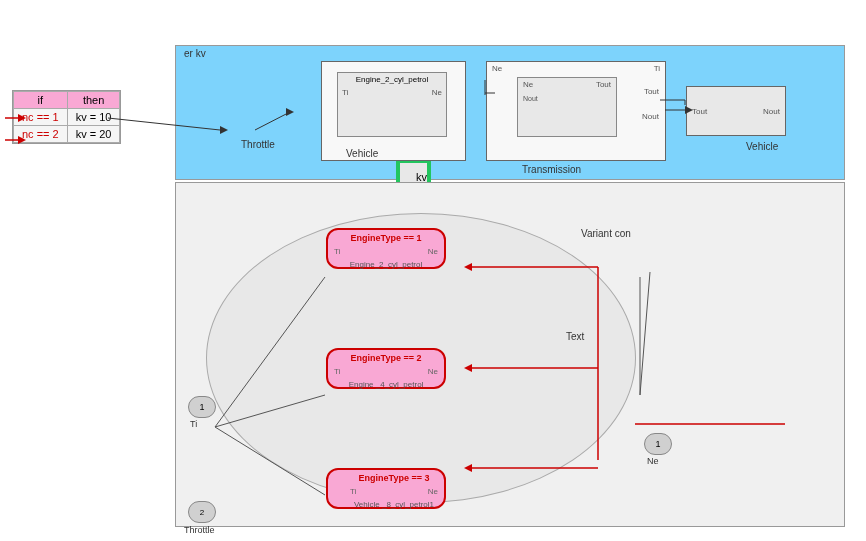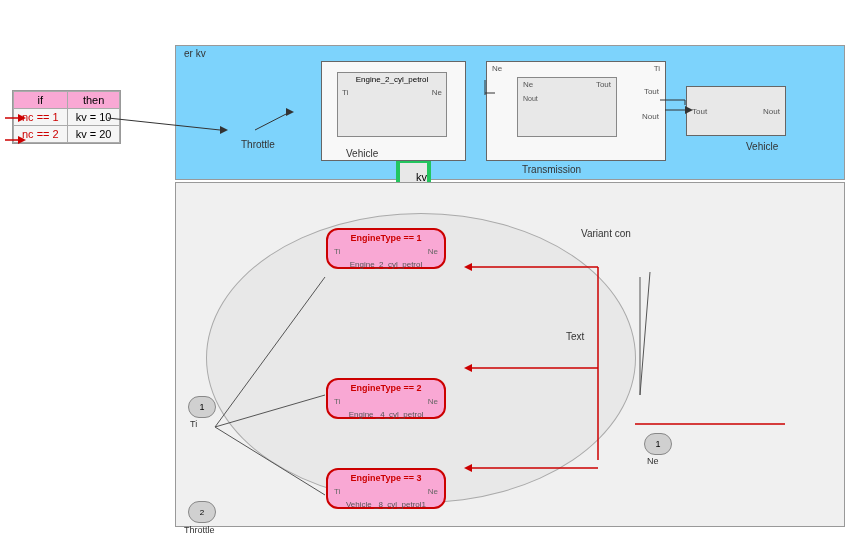--- a/index.html
+++ b/index.html
@@ -334,26 +334,26 @@
     }
 
     .variant-block-1 {
       top: 45px;
       left: 150px;
     }
 
     .variant-block-2 {
       top: 165px;
       left: 150px;
-      margin-top: 30px;
     }
 
     .variant-block-3 {
       top: 285px;
       left: 150px;
+      padding-left: 16px;
     }
 
     
     .variant-con-label {
       position: absolute;
       top: 45px;
       left: 405px;
       font-size: 10px;
       color: #333;
     }

